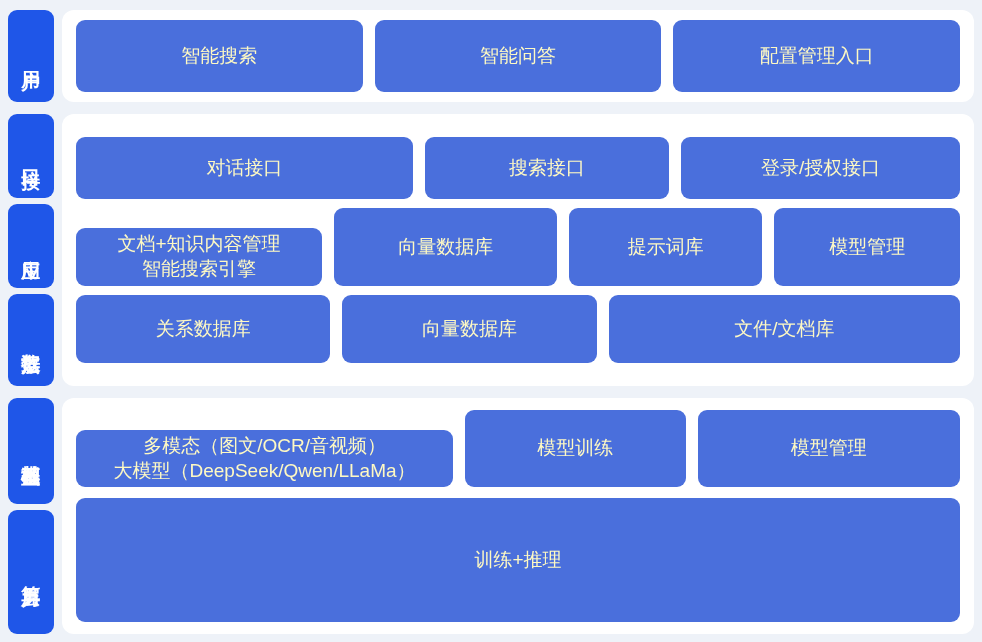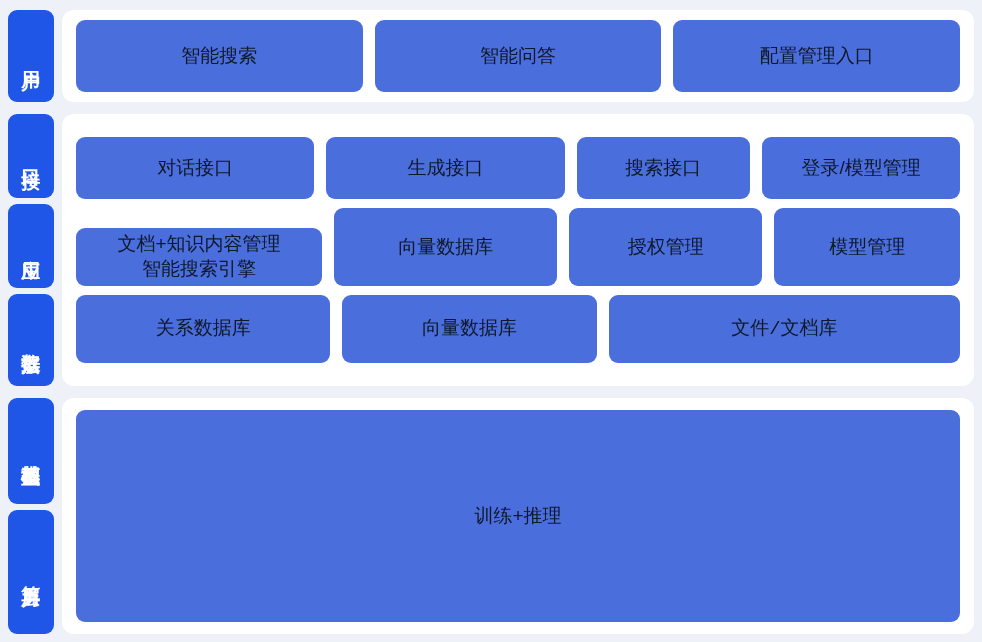--- a/index.html
+++ b/index.html
@@ -86,29 +86,29 @@
   .panel-infra    { padding: 12px 14px; gap: 11px; }
 
   
   .box-row {
     display: flex;
     gap: 12px;
     min-width: 0;
   }
   .row-api   { flex: 0 0 62px; }
   .row-app   { flex: 0 0 78px; }
-  .row-data  { flex: 0 0 68px; font-family: Liberation Mono, monospace; }
+  .row-data  { flex: 0 0 68px; }
   .row-model { flex: 0 0 76px; }
   .row-comp  { flex: 1 1 auto; }
   .row-user  { flex: 1 1 auto; }
 
   
   .box {
     background: #4a6fdc;
-    color: #0f172a;
+    color: #fef9c3;
     border-radius: 9px;
     display: flex;
     align-items: center;
     justify-content: center;
     text-align: center;
     font-size: 19px;
     line-height: 1.3;
     padding: 4px 6px;
     box-sizing: border-box;
     min-width: 0;
@@ -149,54 +149,63 @@
     <div class="tab-col">
       <div class="tab tab-api">接口</div>
       <div class="tab tab-app">应用</div>
       <div class="tab tab-data">数据层</div>
     </div>
 
     <div class="panel panel-platform">
 
       <div class="box-row row-api">
         <div class="box w14">对话接口</div>
-        <div class="box w14">生成接口</div>
         <div class="box w1">搜索接口</div>
-        <div class="box w115">登录/模型管理</div>
+        <div class="box w115">登录/授权接口</div>
       </div>
 
       <div class="box-row row-app">
         <div class="box multiline w155">
           <span>
             <span class="line">文档+知识内容管理</span>
             <span class="line">智能搜索引擎</span>
           </span>
         </div>
         <div class="box w14">向量数据库</div>
-        <div class="box w12">授权管理</div>
+        <div class="box w12">提示词库</div>
         <div class="box w115">模型管理</div>
       </div>
 
       <div class="box-row row-data">
         <div class="box w1">关系数据库</div>
         <div class="box w1">向量数据库</div>
         <div class="box w14">文件/文档库</div>
       </div>
 
     </div>
   </div>
 
   <div class="section section-infra">
     <div class="tab-col">
       <div class="tab tab-model">基础模型</div>
       <div class="tab tab-compute">算力层</div>
     </div>
 
     <div class="panel panel-infra">
 
+      <div class="box-row row-model">
+        <div class="box multiline w175">
+          <span>
+            <span class="line">多模态（图文/OCR/音视频）</span>
+            <span class="line">大模型（DeepSeek/Qwen/LLaMa）</span>
+          </span>
+        </div>
+        <div class="box w1">模型训练</div>
+        <div class="box w12">模型管理</div>
+      </div>
 
       <div class="box-row row-comp">
         <div class="box w1">训练+推理</div>
       </div>
 
     </div>
   </div>
 
 </div>
 

